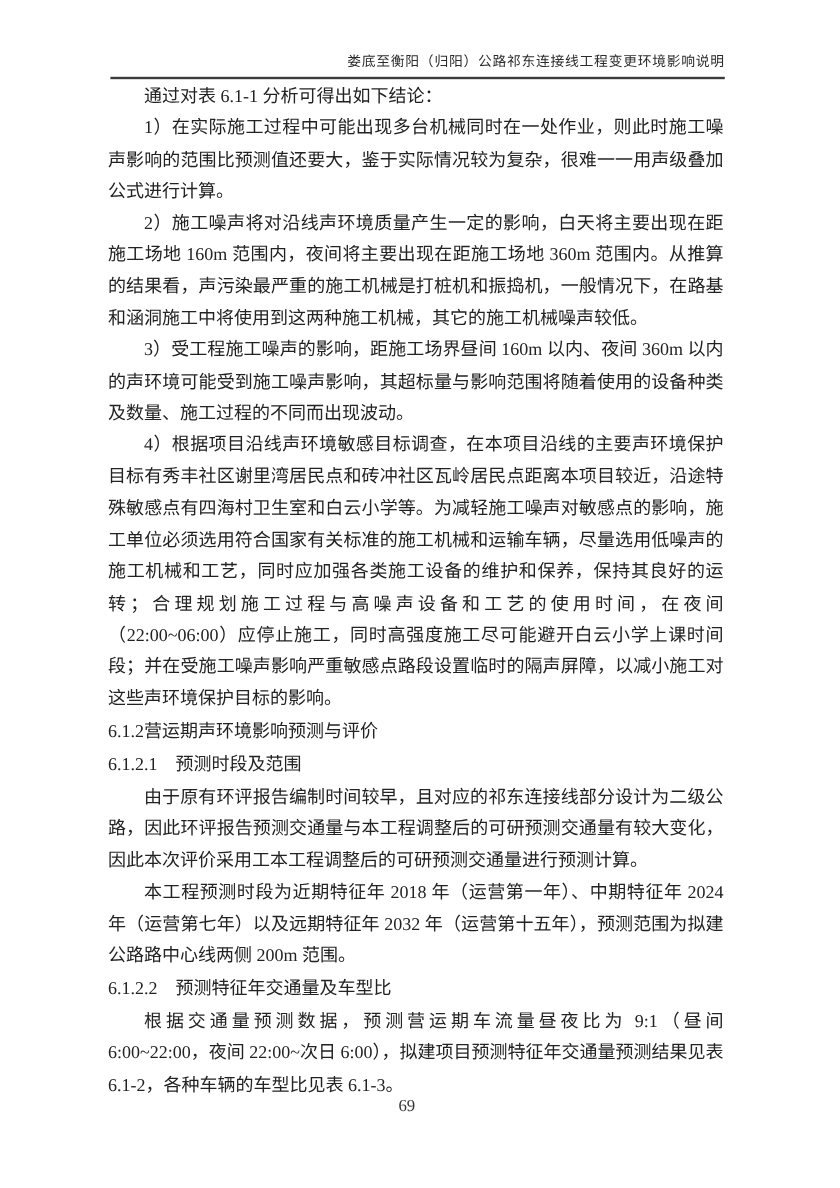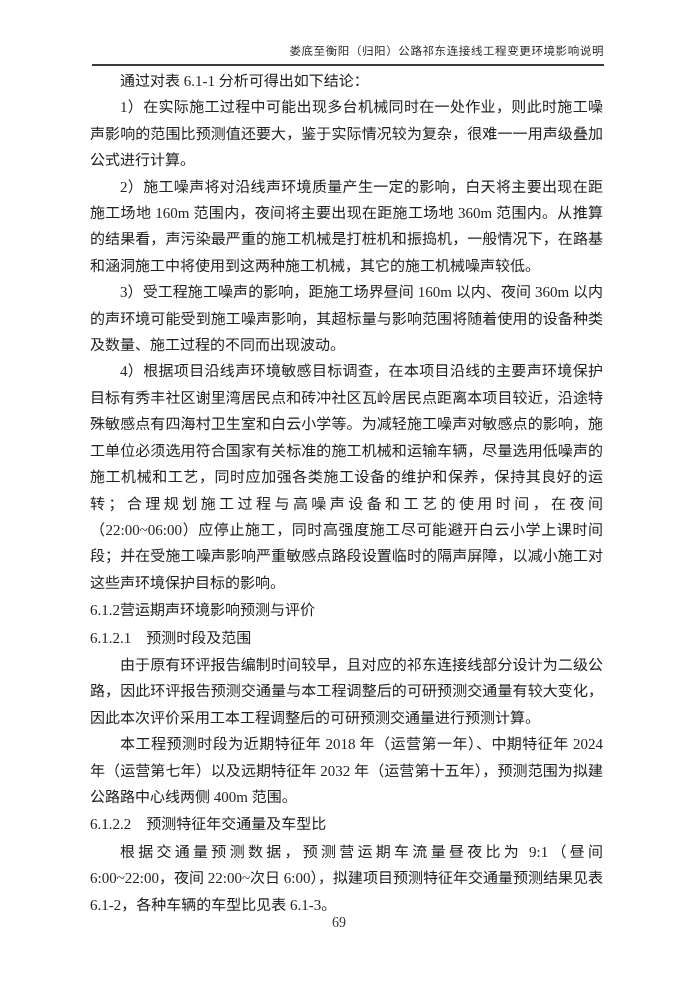--- a/index.html
+++ b/index.html
@@ -87,21 +87,21 @@
     <h2 class="heading">
       <span class="sec-num gap-wide">6.1.2</span><span>营运期声环境影响预测与评价</span>
     </h2>
 
     <h3 class="heading">
       <span class="sec-num gap-narrow">6.1.2.1</span><span>预测时段及范围</span>
     </h3>
 
     <p class="para">由于原有环评报告编制时间较早，且对应的祁东连接线部分设计为二级公路，因此环评报告预测交通量与本工程调整后的可研预测交通量有较大变化，因此本次评价采用工本工程调整后的可研预测交通量进行预测计算。</p>
 
-    <p class="para">本工程预测时段为近期特征年 2018 年（运营第一年）、中期特征年 2024 年（运营第七年）以及远期特征年 2032 年（运营第十五年），预测范围为拟建公路路中心线两侧 400m 范围。</p>
+    <p class="para">本工程预测时段为近期特征年 2018 年（运营第一年）、中期特征年 2024 年（运营第七年）以及远期特征年 2032 年（运营第十五年），预测范围为拟建公路路中心线两侧 200m 范围。</p>
 
     <h3 class="heading">
       <span class="sec-num gap-narrow">6.1.2.2</span><span>预测特征年交通量及车型比</span>
     </h3>
 
     <p class="para">根据交通量预测数据，预测营运期车流量昼夜比为 9:1（昼间 6:00~22:00，夜间 22:00~次日 6:00），拟建项目预测特征年交通量预测结果见表 6.1-2，各种车辆的车型比见表 6.1-3。</p>
 
   </main>
 
   <footer class="page-footer">

